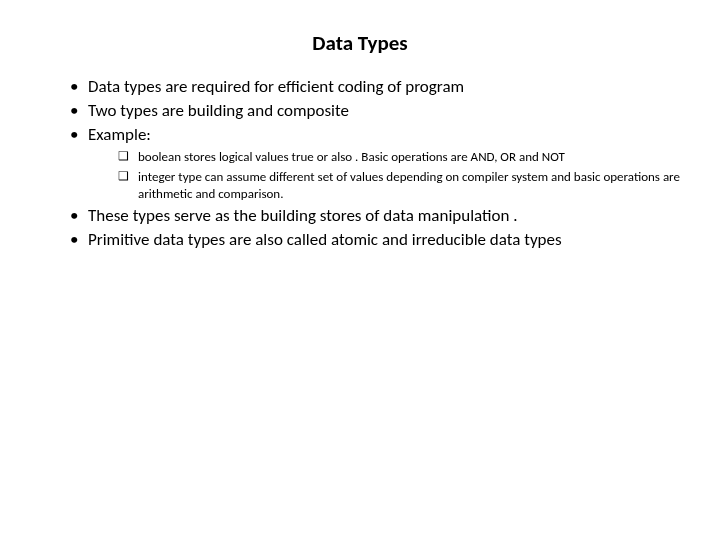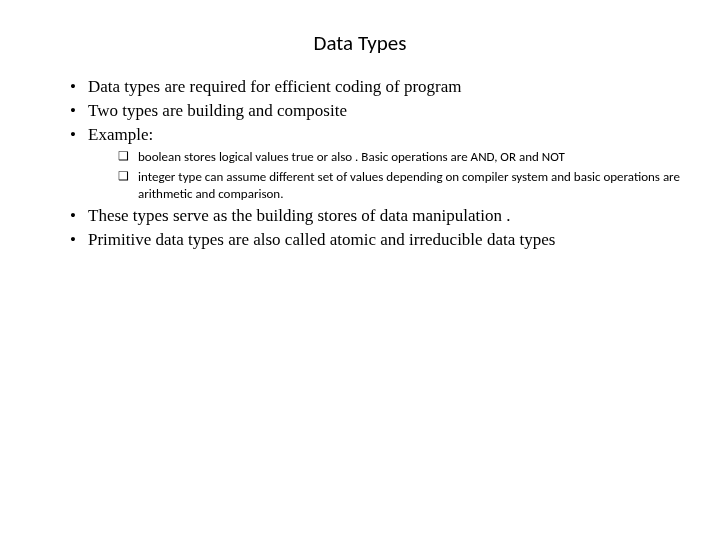--- a/index.html
+++ b/index.html
@@ -6,35 +6,34 @@
     body {
       width: 720px;
       height: 540px;
       background: #fff;
       font-family: Calibri, "Segoe UI", Arial, sans-serif;
       color: #000;
       padding: 30px 40px;
     }
     .title {
       text-align: center;
-      font-weight: 400;
+      font-weight: 700;
       font-size: 21px;
       margin-bottom: 20px;
     }
     ul.level1 {
       list-style: none;
       padding-left: 30px;
     }
     ul.level1 > li {
       position: relative;
       font-size: 17px;
       line-height: 1.3;
       margin-bottom: 2px;
       padding-left: 18px;
-      font-family: Liberation Serif, serif;
     }
     ul.level1 > li::before {
       content: "•";
       position: absolute;
       left: 0;
       top: 0;
       font-size: 17px;
     }
     ul.level2 {
       list-style: none;

